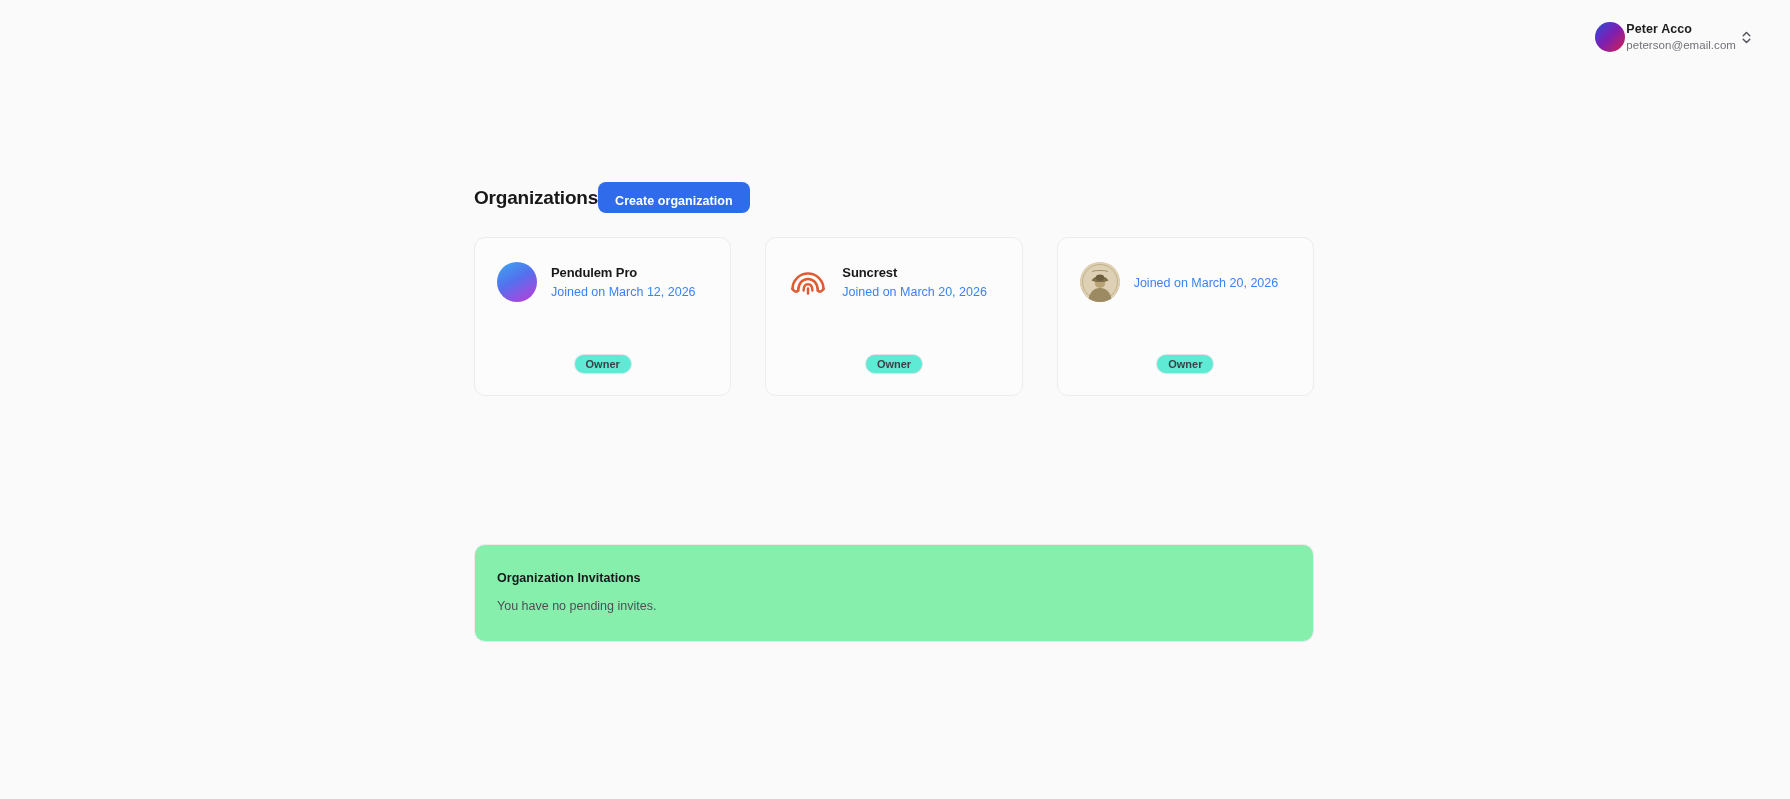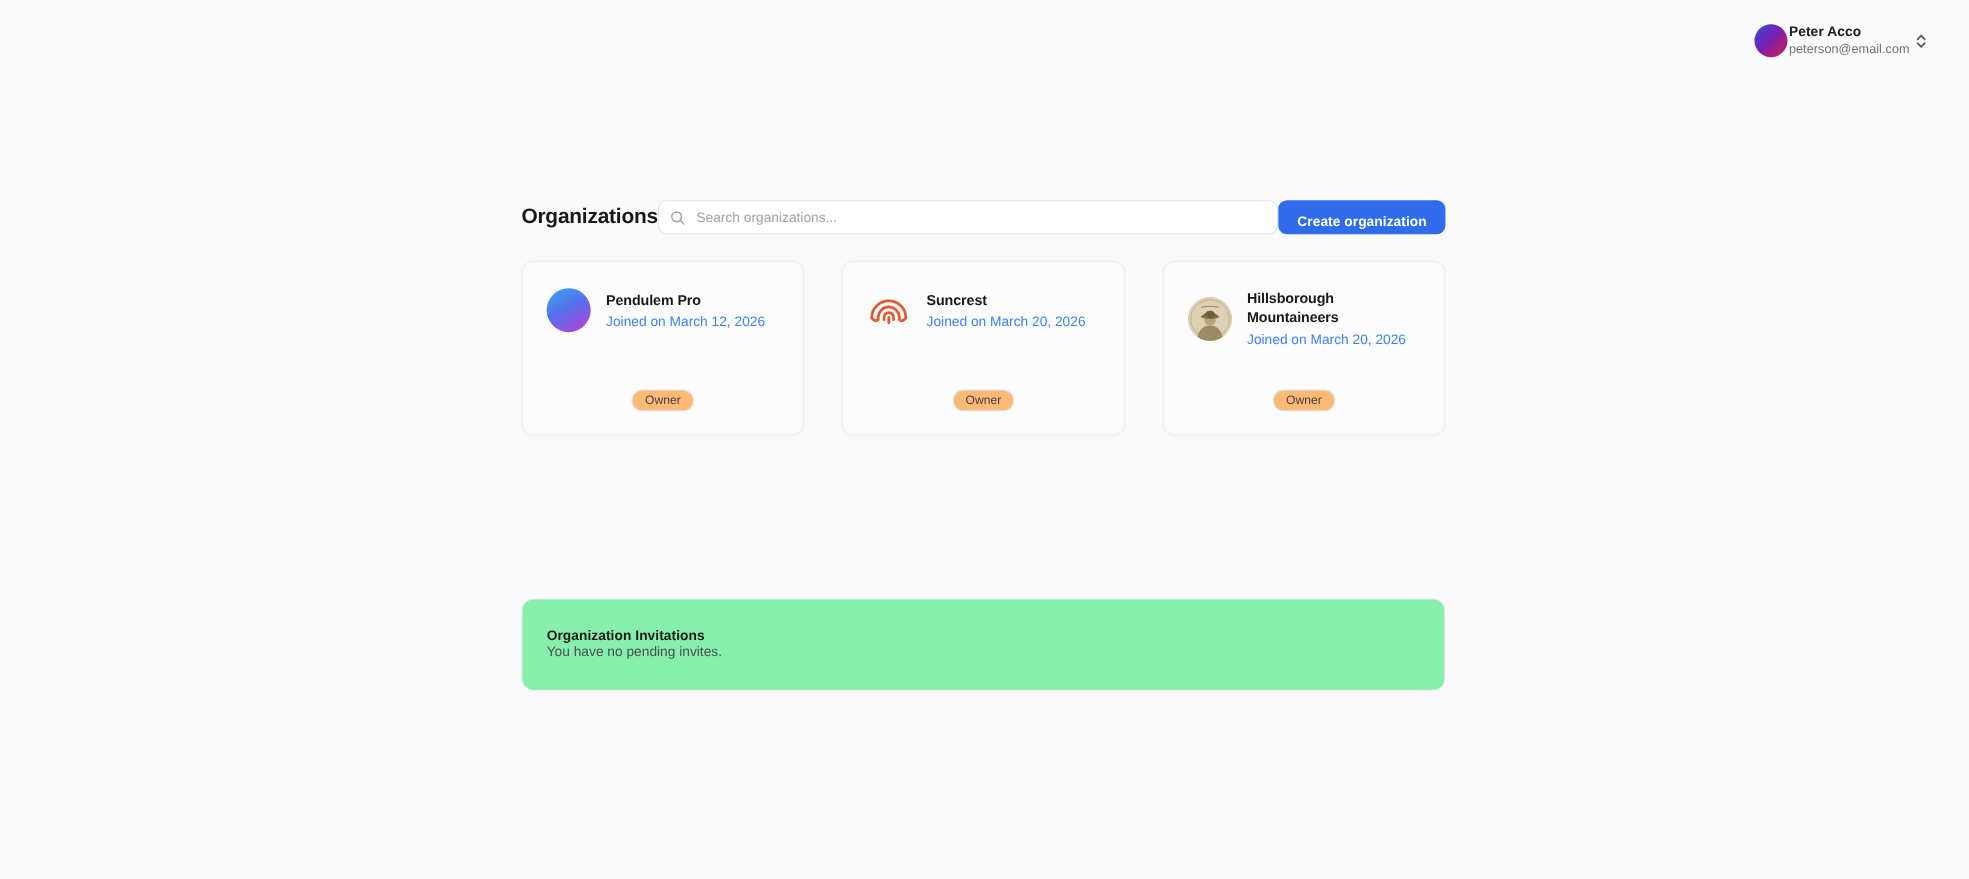--- a/index.html
+++ b/index.html
@@ -176,43 +176,44 @@
     line-height: 1.32;
     margin-top: 2px;
   }
   .org-badge-row {
     margin-top: auto;
     margin-bottom: 21px;
   }
   .owner-badge {
     display: inline-block;
     border: 1px solid #e4e4e7;
-    background: #fdba74;
+    background: #5eead4;
     border-radius: 999px;
     padding: 3px 11px;
     font-size: 11px;
     color: #3f3f46;
-    font-weight: 400;
+    font-weight: 700;
   }
 
   
   .invites-card {
     margin-top: 148px;
     background: #86efac;
     border: 1px solid #ececef;
     border-radius: 11px;
     padding: 26px 22px 28px 22px;
   }
   .invites-title {
     font-size: 12.5px;
     font-weight: 700;
     color: #18181b;
     letter-spacing: .05px;
   }
   .invites-empty {
+    margin-top: 14px;
     font-size: 12.5px;
     color: #4b5057;
   }
 </style>
 </head>
 <body>
 
 <div class="user-chip">
   <div class="user-avatar"></div>
   <div class="user-meta">
@@ -225,29 +226,20 @@
       <path d="M2.2 9.2 L5.5 12.6 L8.8 9.2"></path>
     </svg>
   </span>
 </div>
 
 <div class="content">
 
   <div class="header-row">
     <div class="page-title">Organizations</div>
 
-    <div class="search-wrap">
-      <span class="search-icon">
-        <svg width="14" height="14" viewBox="0 0 14 14" fill="none" stroke="currentColor" stroke-width="1.4" stroke-linecap="round">
-          <circle cx="6.1" cy="6.1" r="4.4"></circle>
-          <path d="M9.5 9.5 L12.6 12.6"></path>
-        </svg>
-      </span>
-      <input class="search-input" type="text" placeholder="Search organizations..." style="">
-    </div>
 
     <button class="create-btn">Create organization</button>
   </div>
 
   <div class="org-grid">
 
     <div class="org-card">
       <div class="org-top">
         <div class="org-logo logo-pendulem"></div>
         <div class="org-text">
@@ -289,21 +281,20 @@
             <circle cx="20" cy="20" r="20" fill="#ded0b4"></circle>
             <circle cx="20" cy="20" r="17.5" fill="none" stroke="#b9a97f" stroke-width="0.8"></circle>
             <path d="M8 40 C9 30 14 26 20 26 C26 26 31 30 32 40 Z" fill="#9c8a62"></path>
             <ellipse cx="20" cy="21" rx="5.2" ry="5" fill="#b8a376"></ellipse>
             <path d="M11.5 18.5 C13 15.5 16.5 14 20 14 C23.5 14 27 15.5 28.5 18.5 C26 19.6 23 20 20 20 C17 20 14 19.6 11.5 18.5 Z" fill="#7d6c48"></path>
             <ellipse cx="20" cy="15.6" rx="4.2" ry="3.2" fill="#6d5e3e"></ellipse>
             <path d="M12 9.5 C15 8.2 25 8.2 28 9.5" fill="none" stroke="#8d7d55" stroke-width="0.8"></path>
           </svg>
         </div>
         <div class="org-text">
-          <div class="org-name">Hillsborough Mountaineers</div>
           <div class="org-joined">Joined on March 20, 2026</div>
         </div>
       </div>
       <div class="org-badge-row">
         <span class="owner-badge">Owner</span>
       </div>
     </div>
 
   </div>
 

